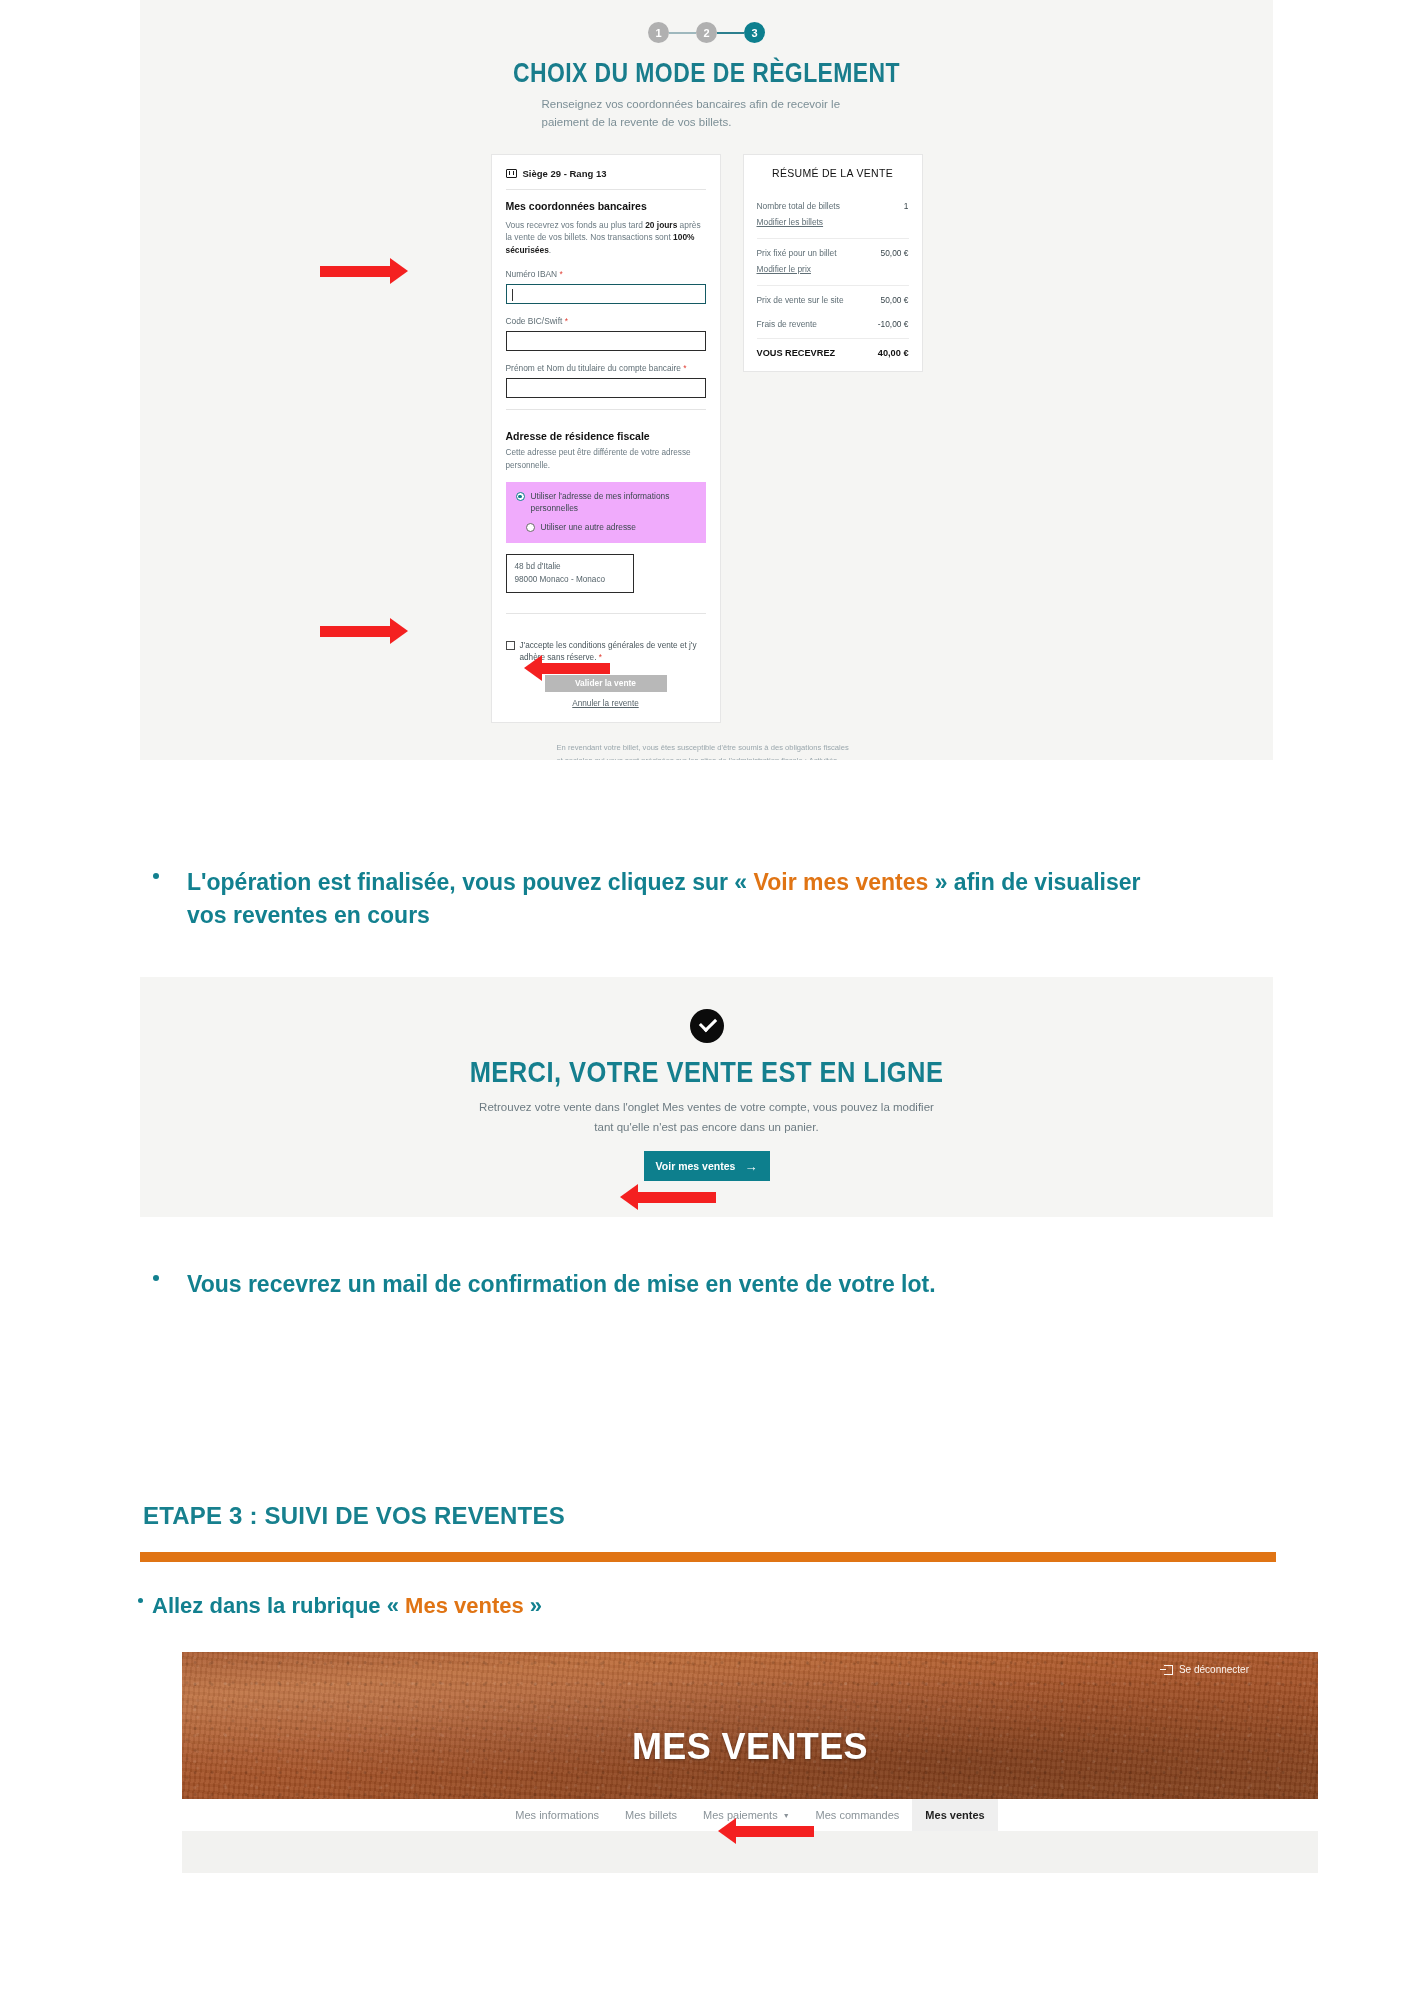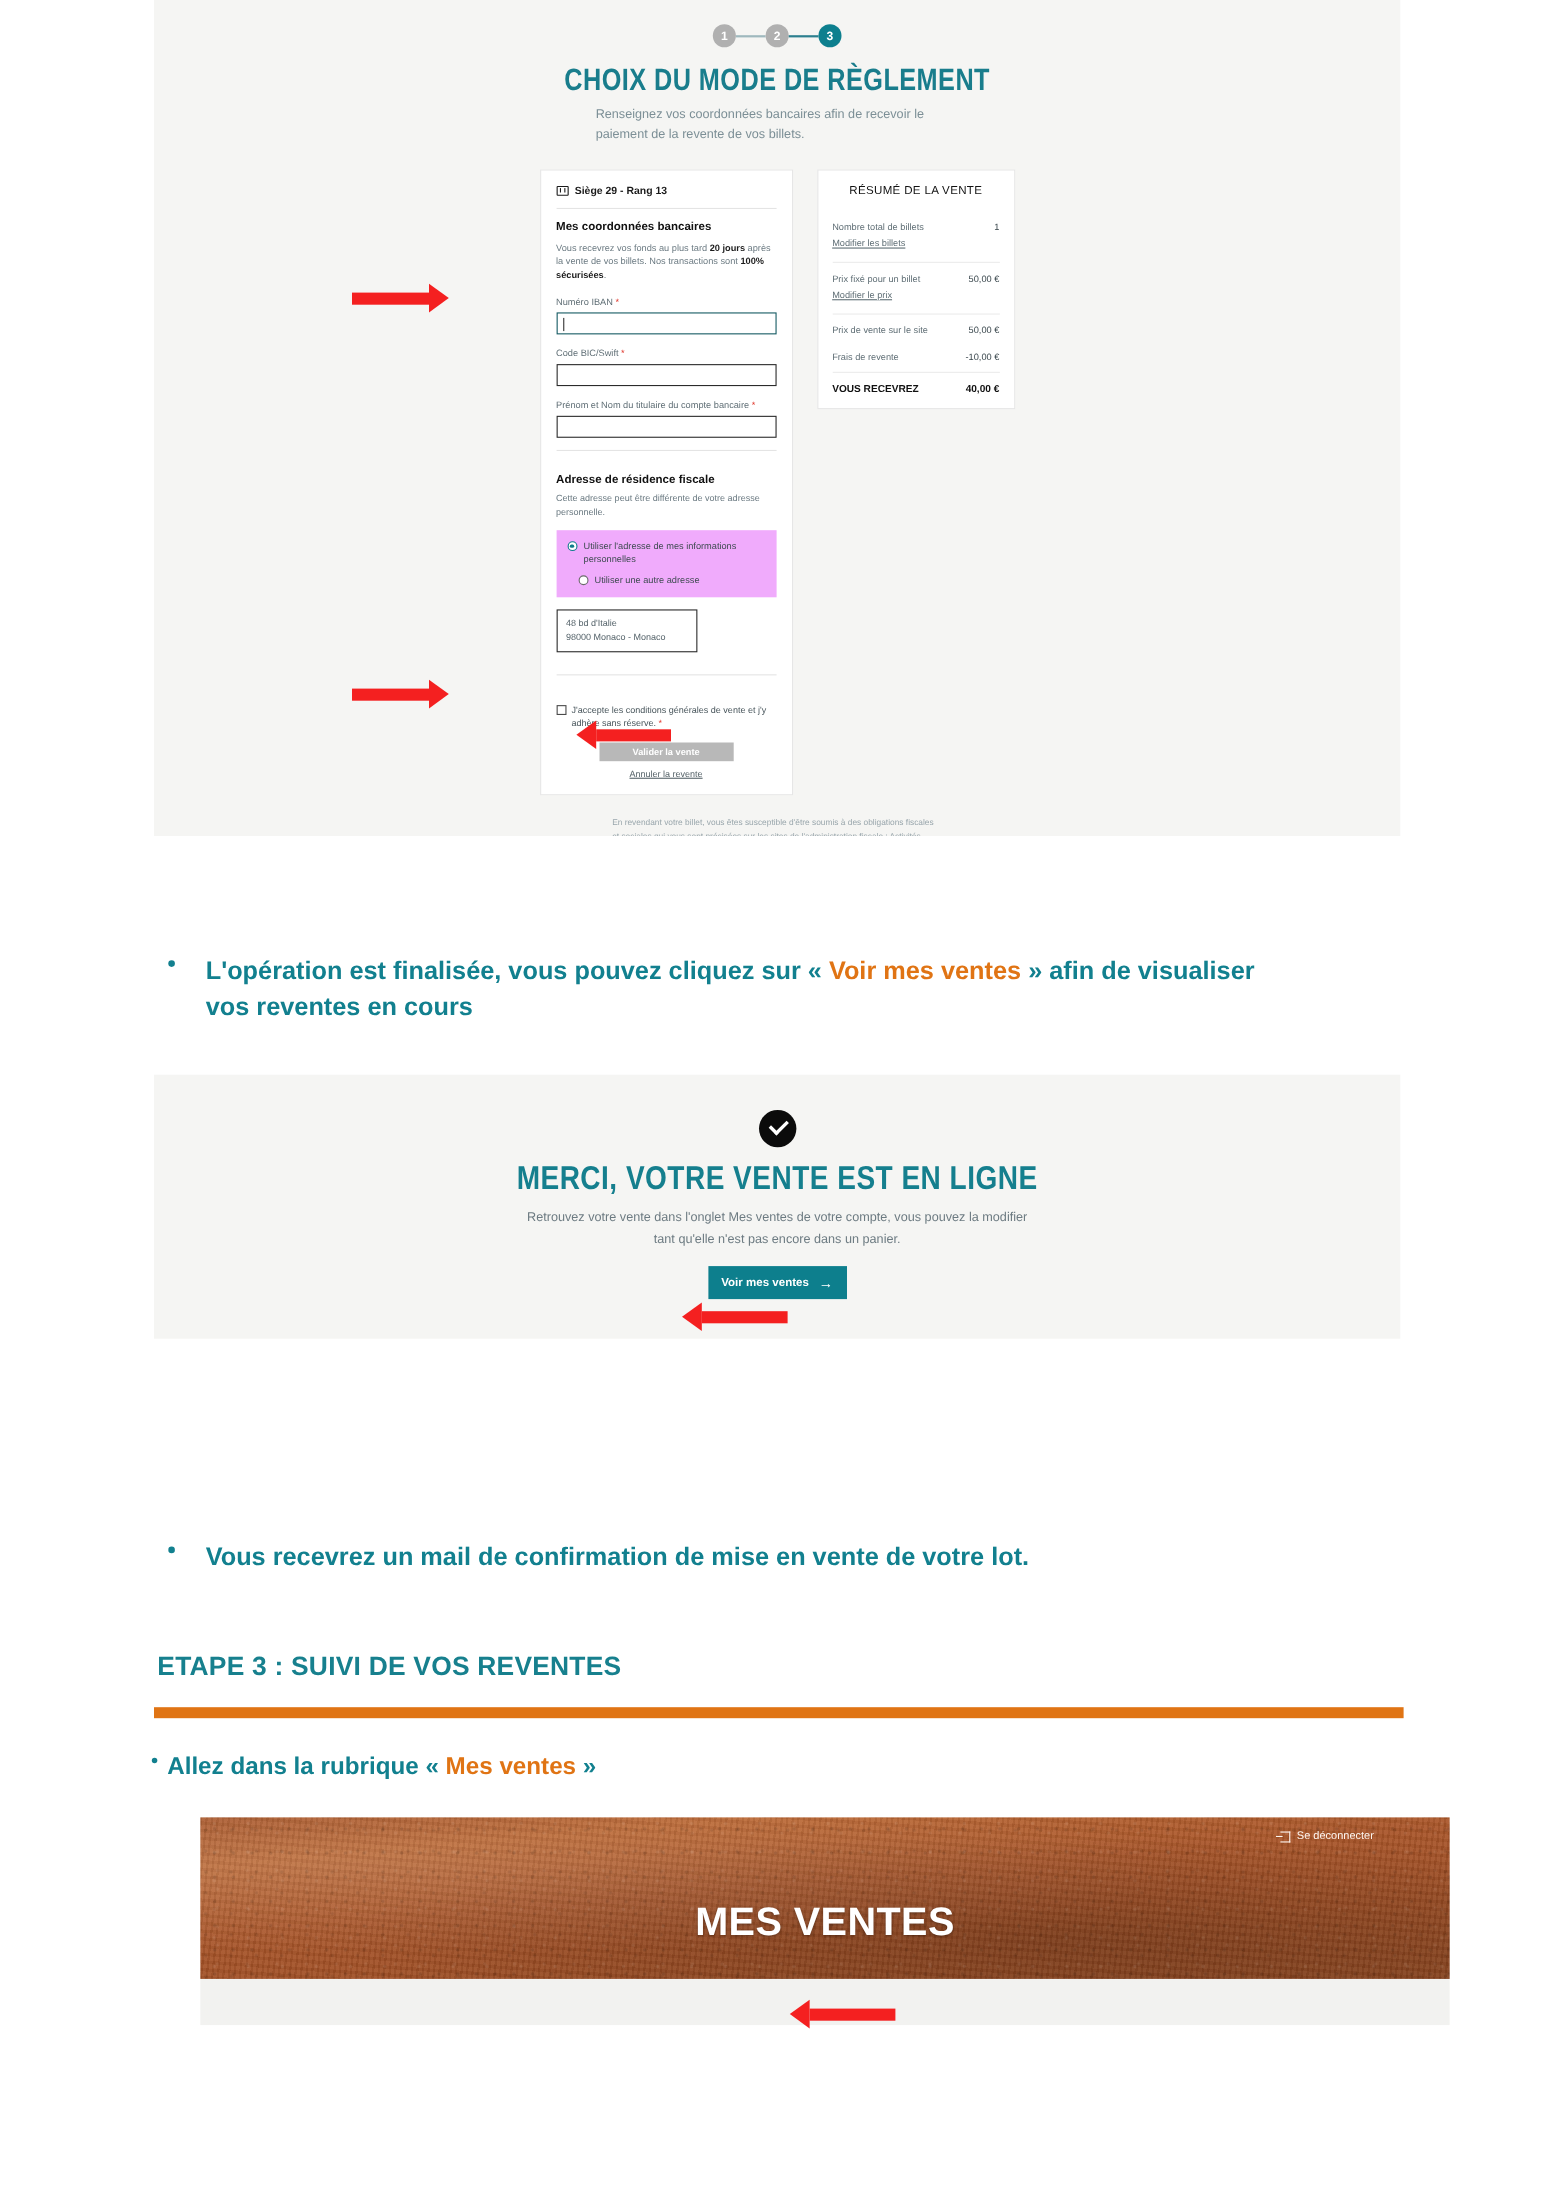--- a/index.html
+++ b/index.html
@@ -452,39 +452,57 @@
   <button class="btn-voir">
     <span>Voir mes ventes</span>
     <span class="arr">→</span>
   </button>
 </div>
 <div class="arrow left" style="left:620px; top:1184px;">
   <div class="head"></div>
     <div class="shaft" style="width:78px;height:11px"></div>
 </div>
 
-<div class="bullet-block" style="left:153px; top:1399px; width:1030px; padding-left:34px;">
+<div class="bullet-block" style="left:153px; top:1268px; width:1030px; padding-left:34px;">
   <span class="bullet-dot"></span>
   <span>Vous recevrez un mail de confirmation de mise en vente de votre lot.</span>
 </div>
 
 <div id="step3-head">ETAPE 3 : SUIVI DE VOS REVENTES</div>
 <div id="step3-rule"></div>
 
 <div class="bullet-block" style="left:138px; top:1590px; width:1030px; padding-left:14px; font-size:22px;">
   <span class="bullet-dot" style="width:5px;height:5px;top:8px"></span>
   <span>Allez dans la rubrique « </span><span class="orange">Mes ventes</span><span> »</span>
 </div>
 
 <div id="shot3">
   <div class="clay">
     <div class="logout">
       <span class="logout-ico"></span>
       <span>Se déconnecter</span>
     </div>
     <div class="banner-title">MES VENTES</div>
   </div>
+  <div class="tabs-bar">
+    <div class="tab">
+        <span>Mes informations</span>
+      </div>
+    <div class="tab">
+        <span>Mes billets</span>
+      </div>
+    <div class="tab">
+        <span>Mes paiements</span>
+        <span class="chev">▼</span>
+      </div>
+    <div class="tab">
+        <span>Mes commandes</span>
+      </div>
+    <div class="tab active">
+        <span>Mes ventes</span>
+      </div>
+  </div>
   <div class="tabs-under"></div>
 </div>
 <div class="arrow left" style="left:718px; top:1818px;">
   <div class="head"></div>
     <div class="shaft" style="width:78px;height:11px"></div>
 </div>
 
 </body></html>

